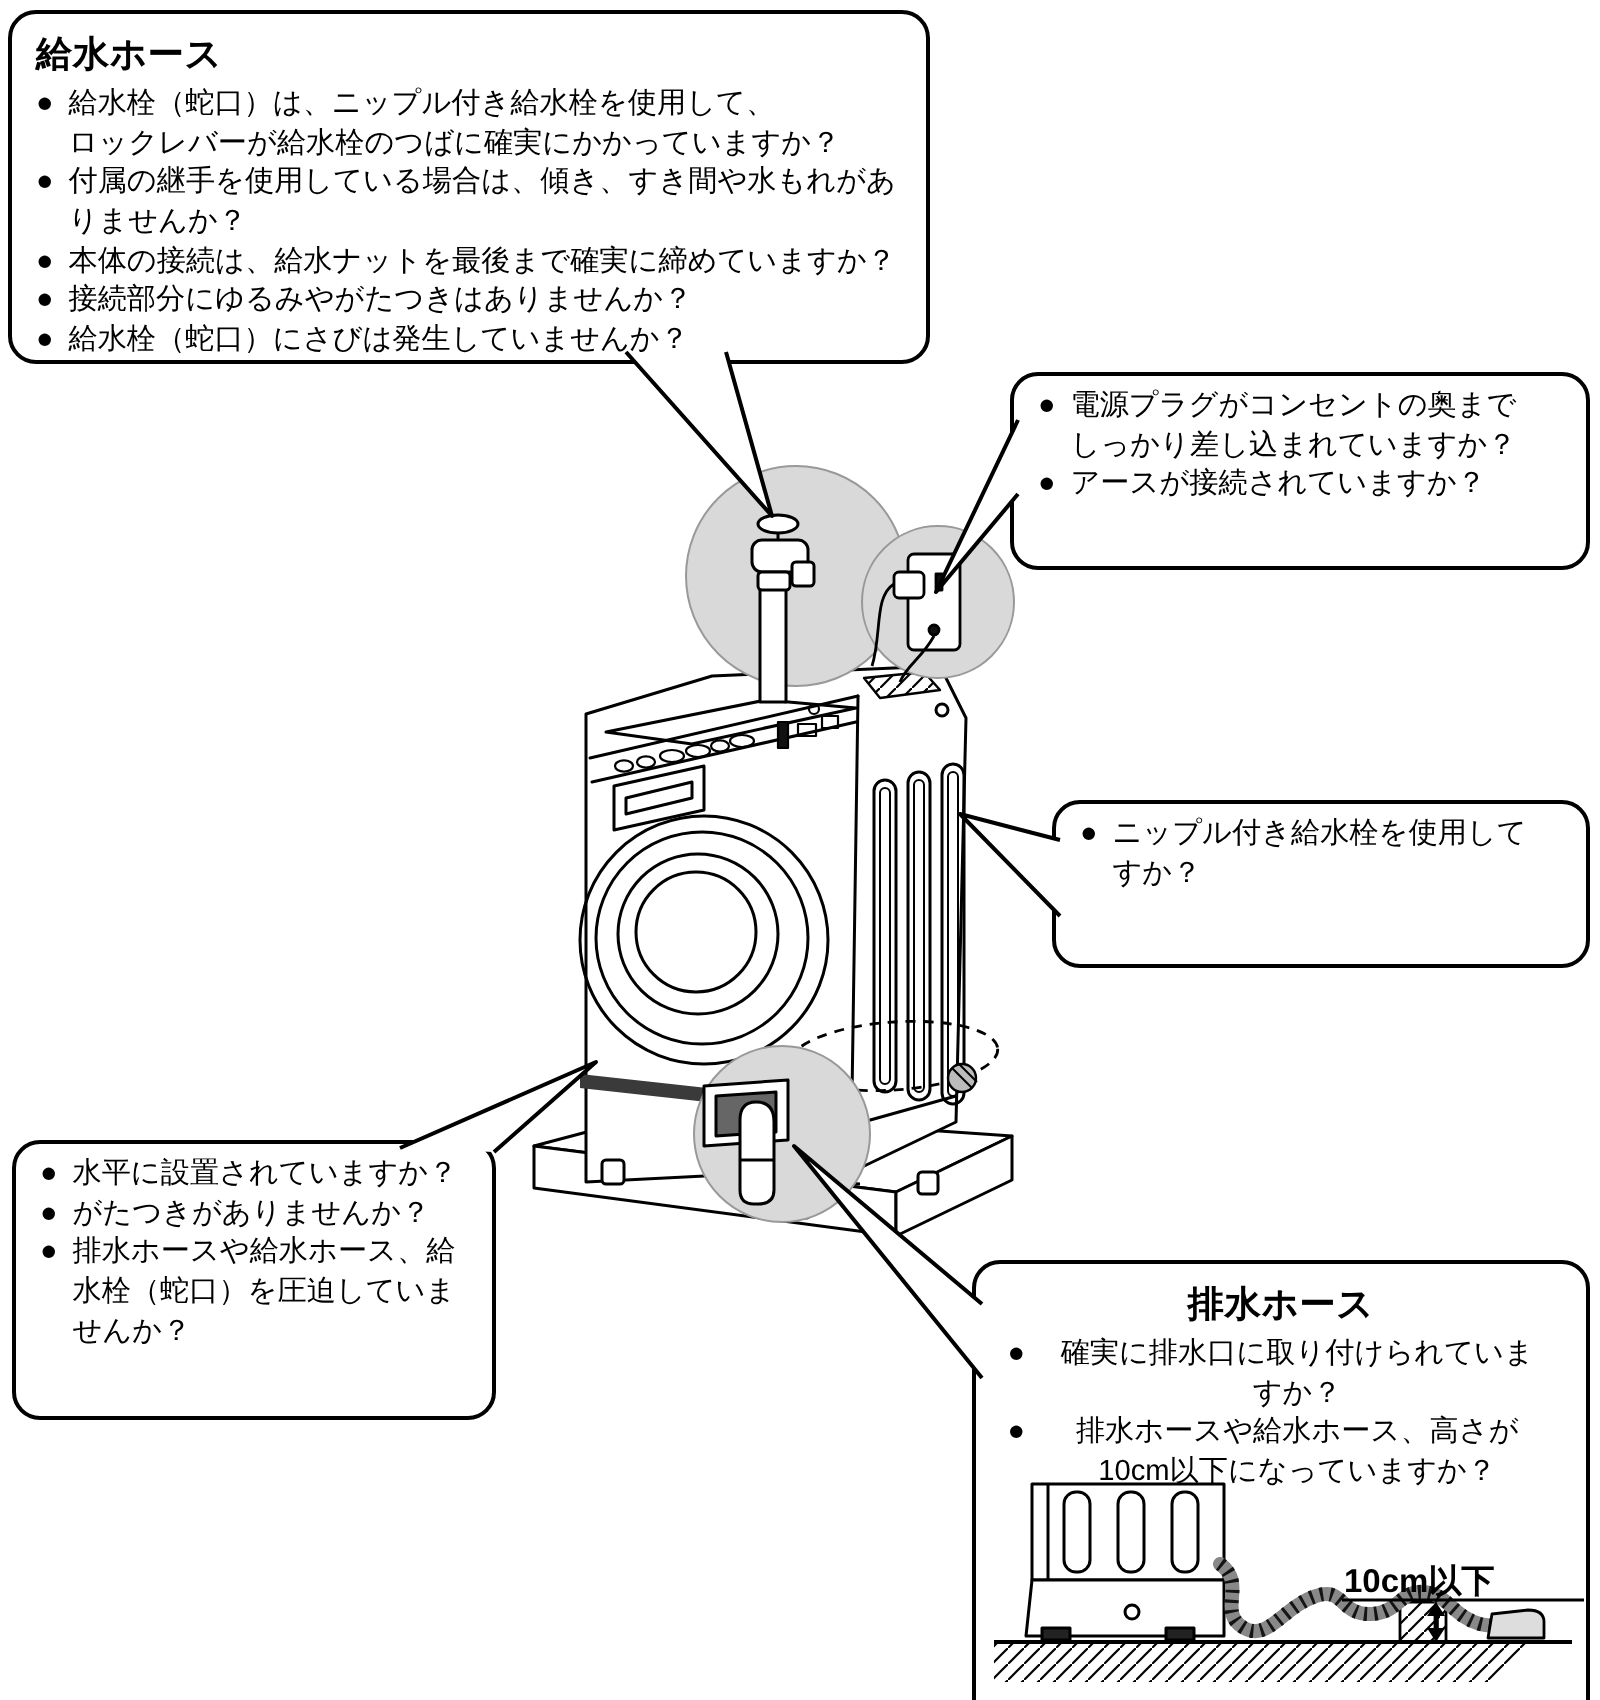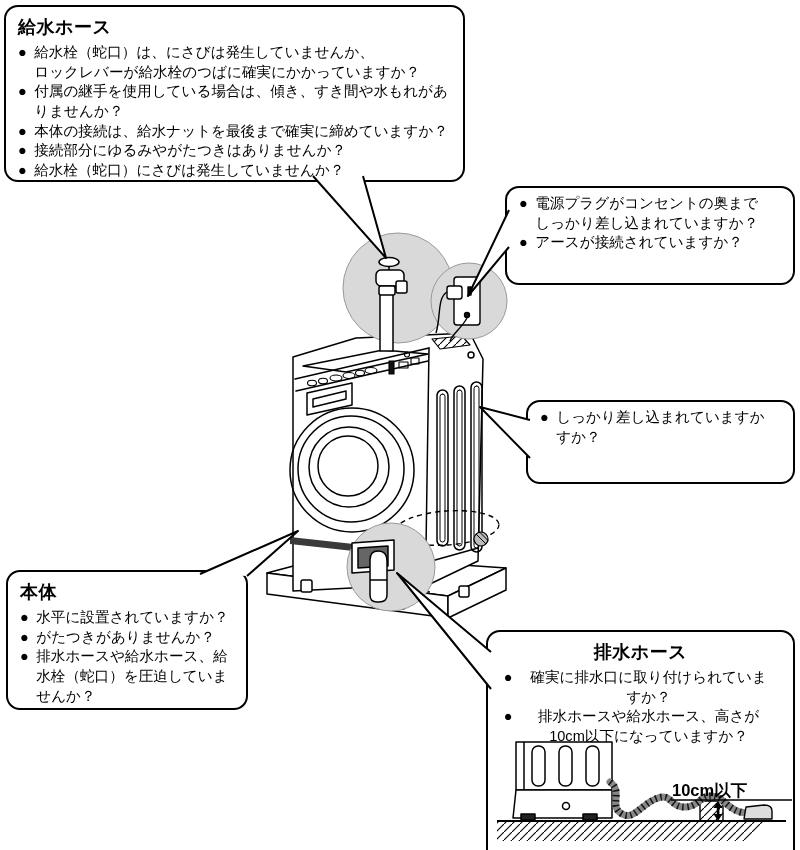--- a/index.html
+++ b/index.html
@@ -23,21 +23,21 @@
 </head>
 <body>
 
 <div id="stage">
 
   <div class="callout" id="box1">
     <h3>給水ホース</h3>
     <ul>
       <li>
           <span class="marker">●</span>
-          <span class="txt">給水栓（蛇口）は、にさびは発生していませんか、
+          <span class="txt">給水栓（蛇口）は、ニップル付き給水栓を使用して、
 ロックレバーが給水栓のつばに確実にかかっていますか？</span>
         </li>
       <li>
           <span class="marker">●</span>
           <span class="txt">付属の継手を使用している場合は、傾き、すき間や水もれがあ
 りませんか？</span>
         </li>
       <li>
           <span class="marker">●</span>
           <span class="txt">本体の接続は、給水ナットを最後まで確実に締めていますか？</span>
@@ -64,28 +64,27 @@
           <span class="marker">●</span>
           <span class="txt">アースが接続されていますか？</span>
         </li>
     </ul>
   </div>
 
   <div class="callout" id="box3">
     <ul>
       <li>
           <span class="marker">●</span>
-          <span class="txt">しっかり差し込まれていますか
+          <span class="txt">ニップル付き給水栓を使用して
 すか？</span>
         </li>
     </ul>
   </div>
 
   <div class="callout" id="box4">
-    <h3>本体</h3>
     <ul>
       <li>
           <span class="marker">●</span>
           <span class="txt">水平に設置されていますか？</span>
         </li>
       <li>
           <span class="marker">●</span>
           <span class="txt">がたつきがありませんか？</span>
         </li>
       <li>

